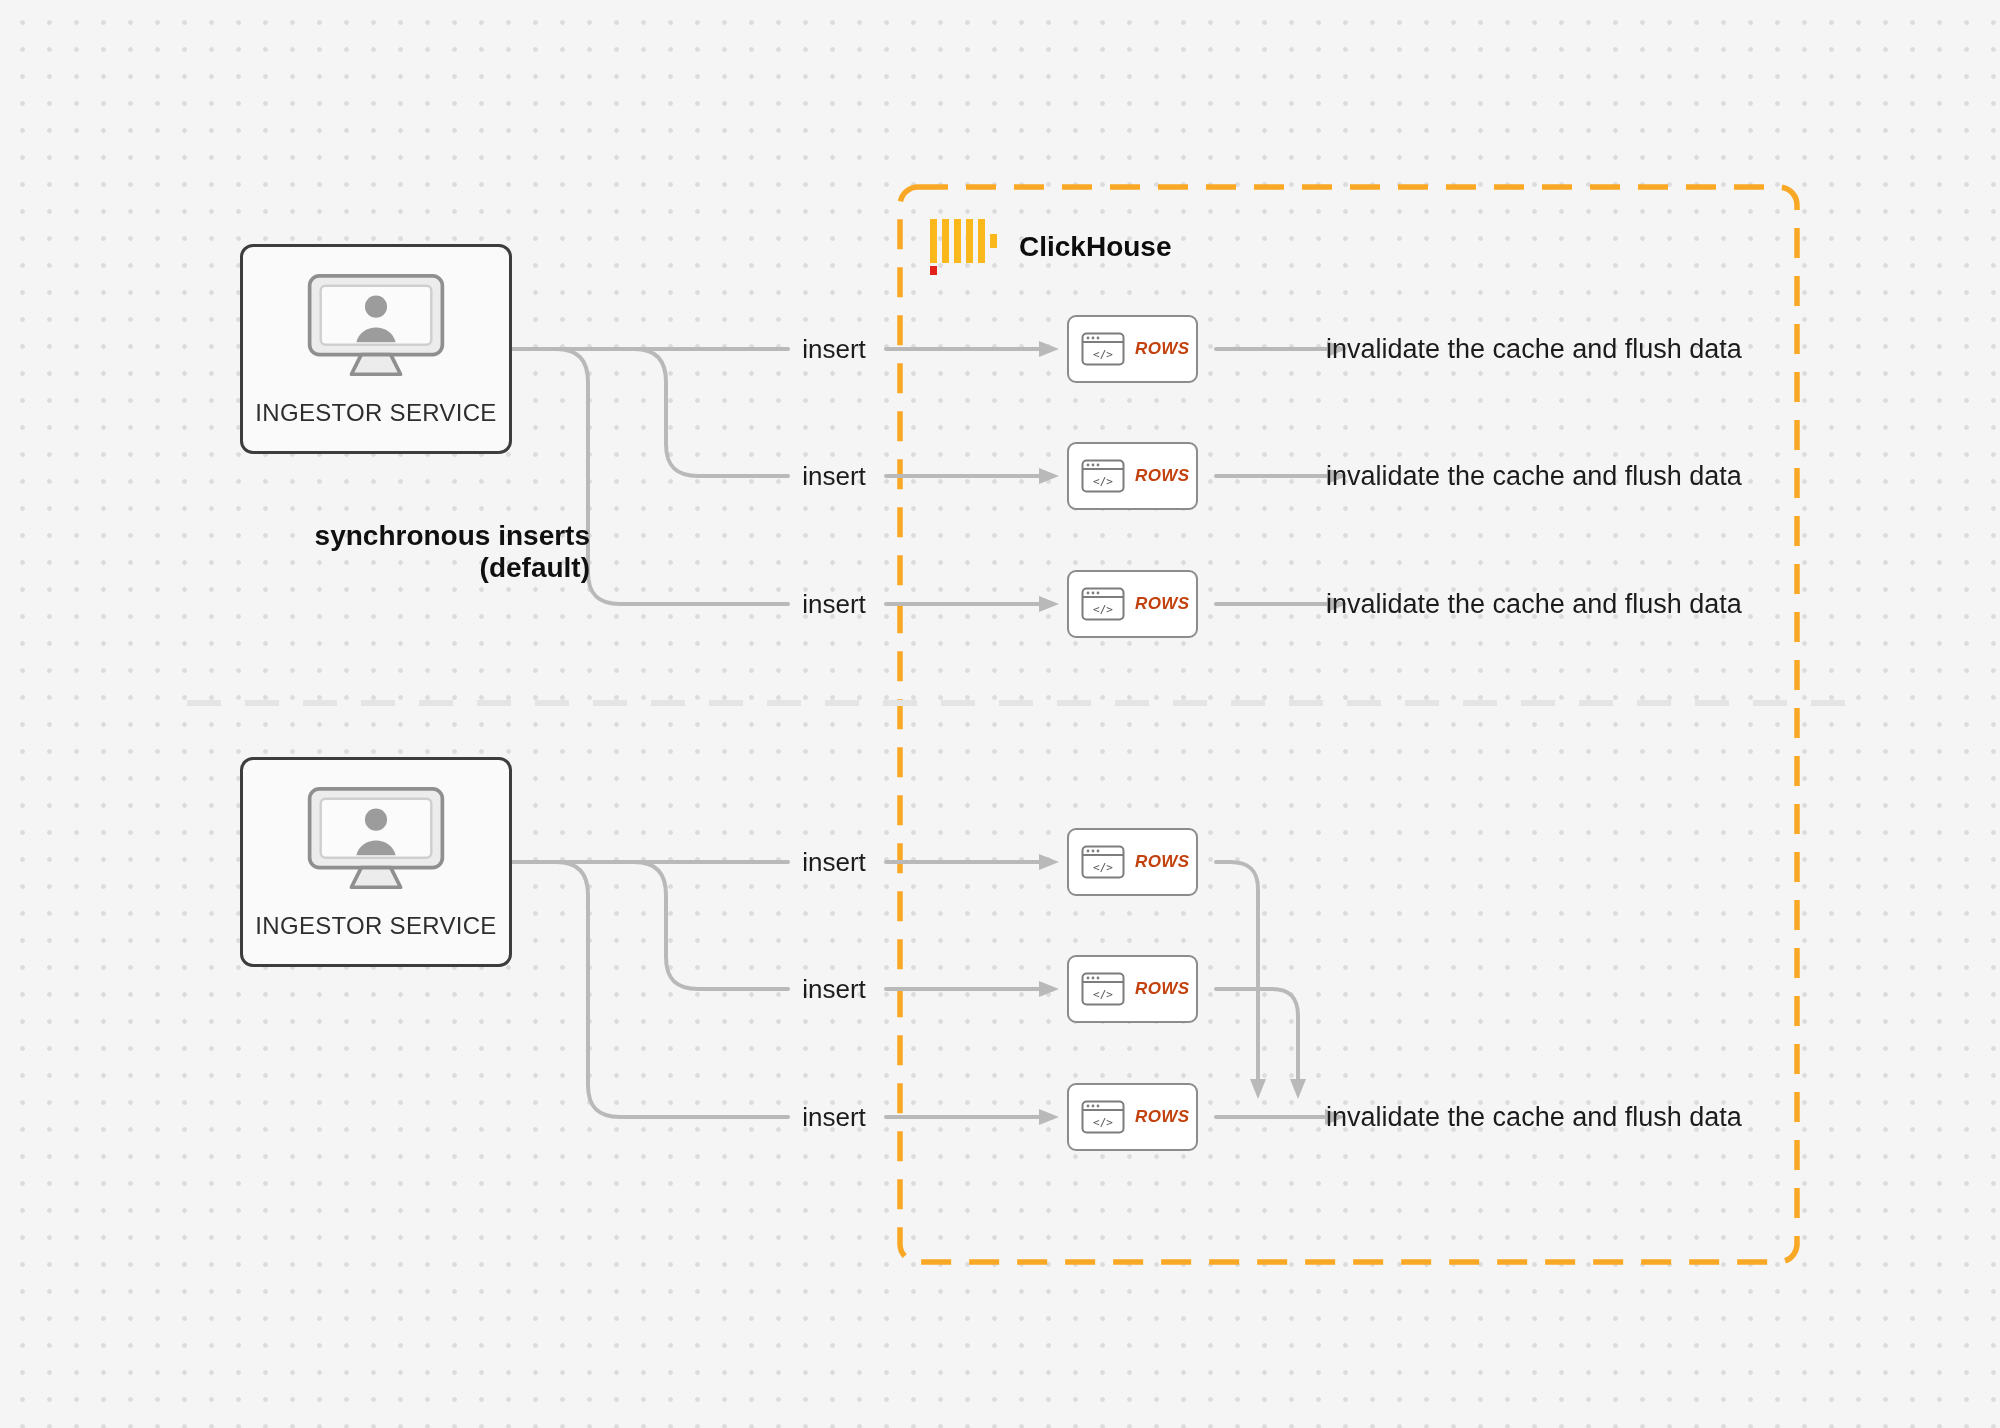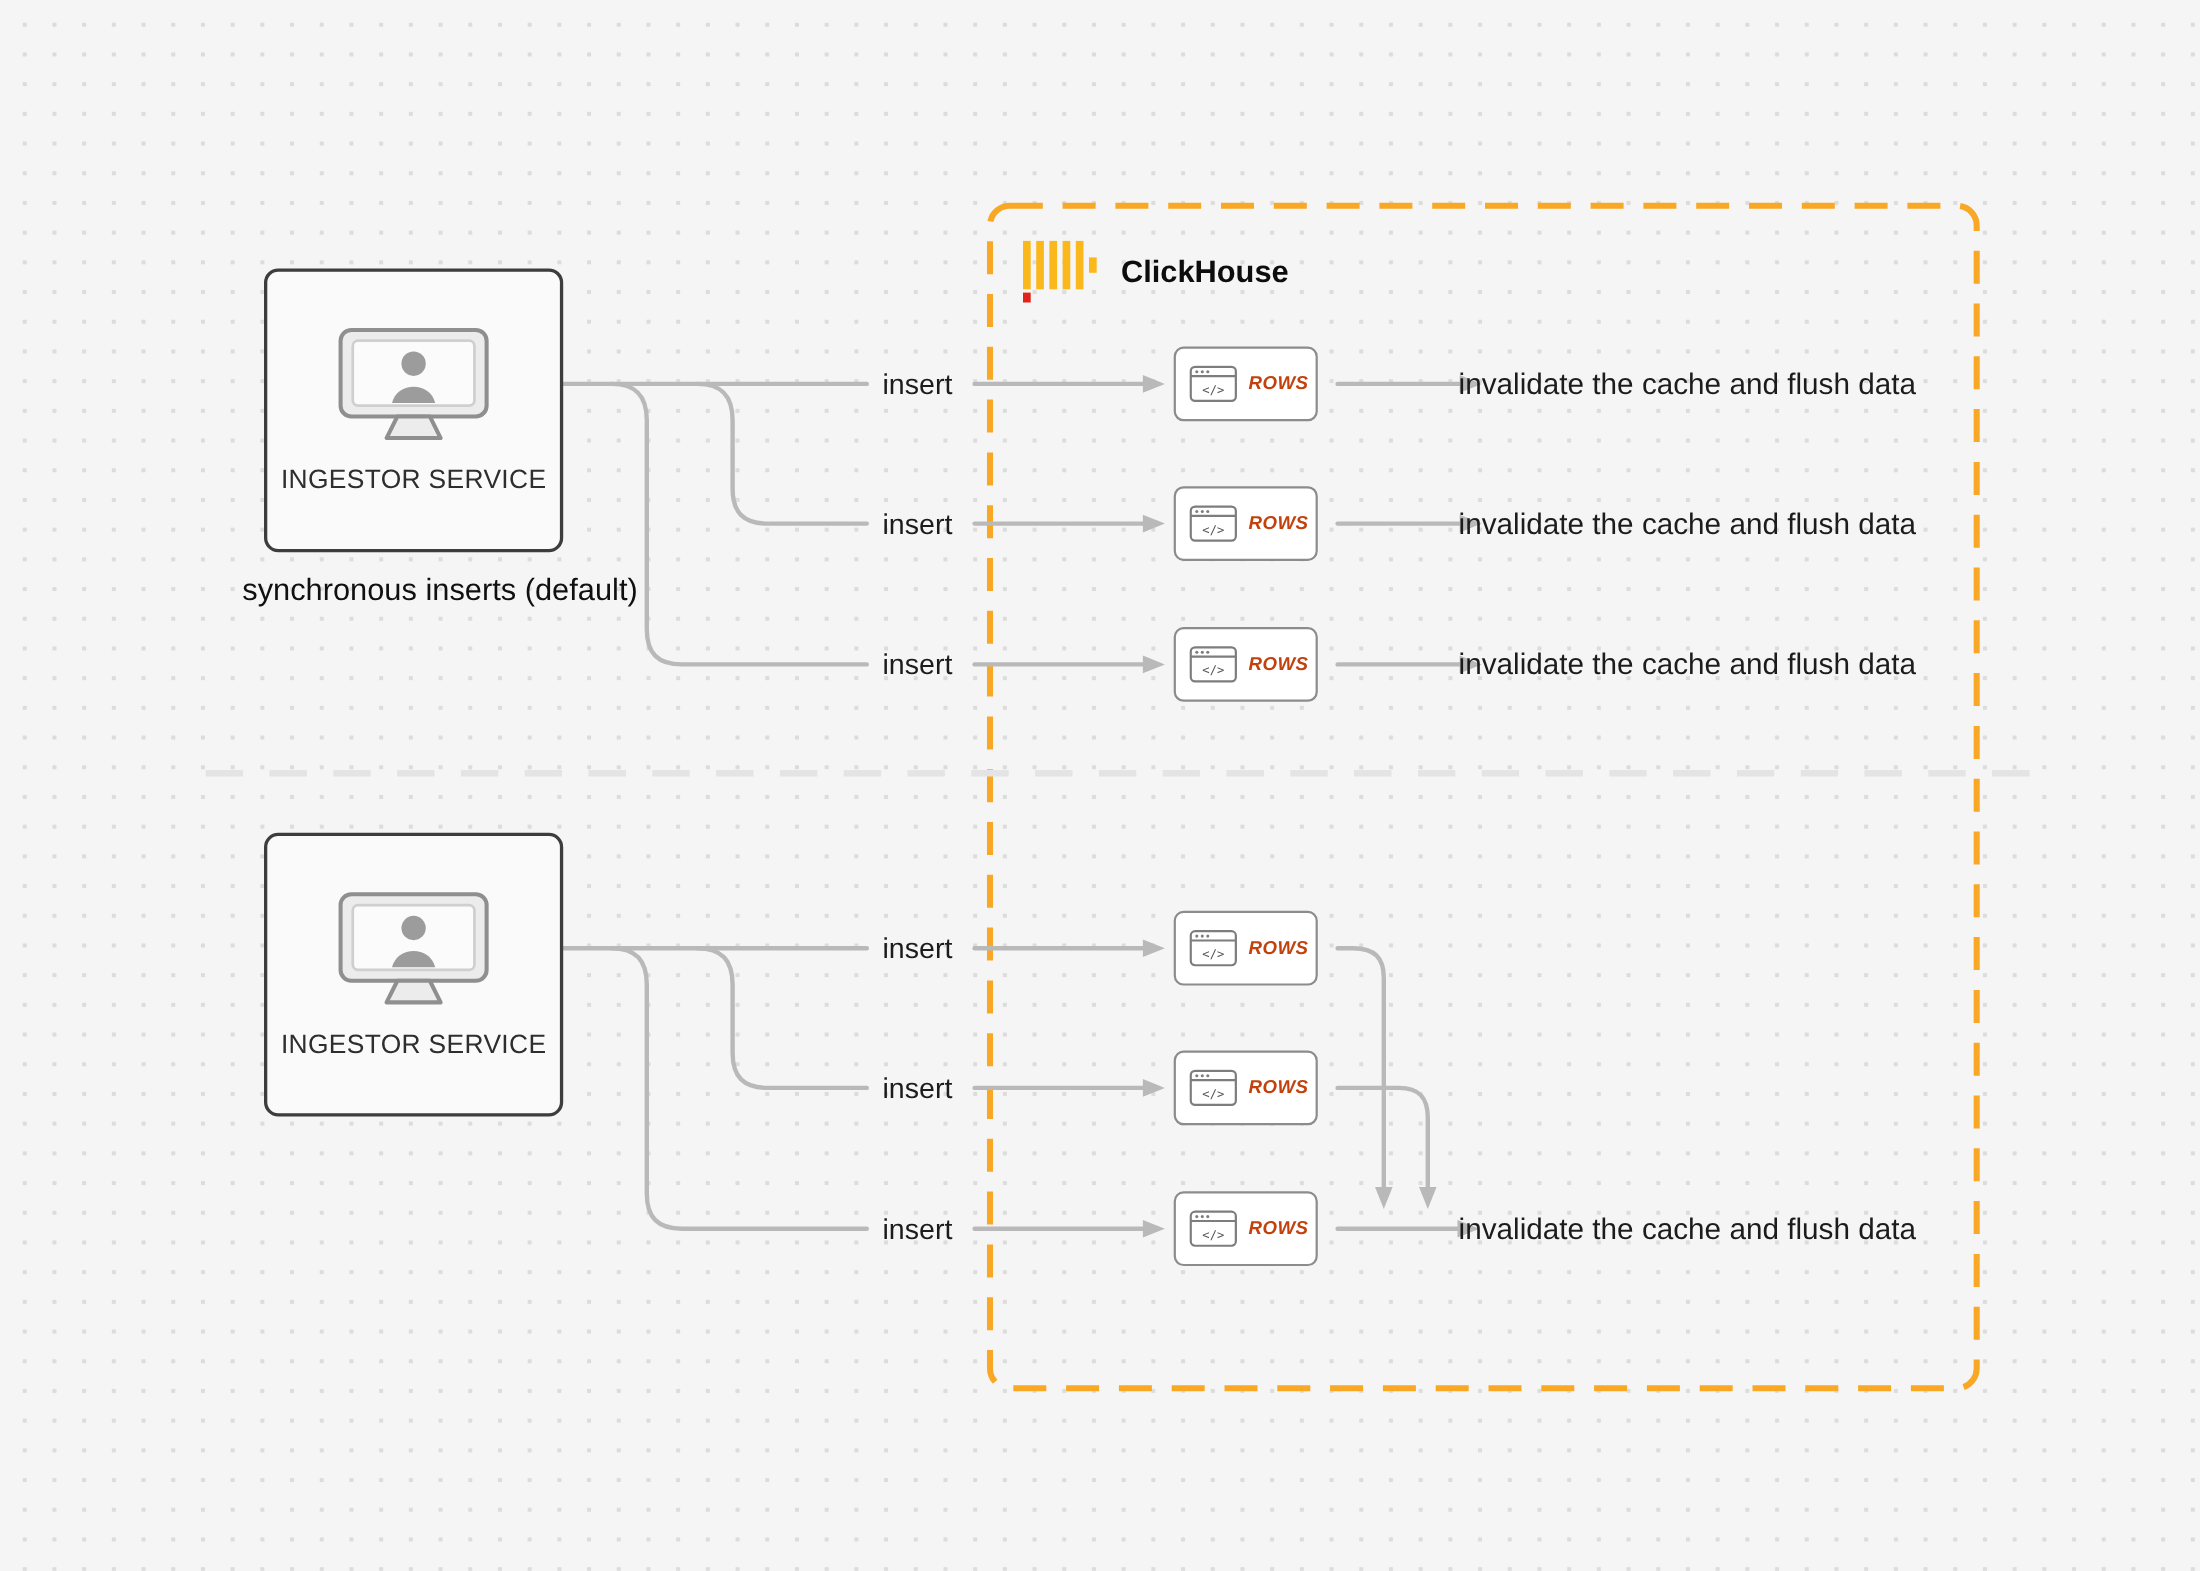--- a/index.html
+++ b/index.html
@@ -9,27 +9,27 @@
   .canvas{
     position:relative; width:2000px; height:1428px; overflow:hidden;
     background-color:#f5f5f6;
     background-image: radial-gradient(circle, #dcdcdc 2.2px, transparent 2.3px);
     background-size:27px 27px; background-position:9px 9px;
   }
 
   svg.connector-layer{ position:absolute; left:0; top:0; width:2000px; height:1428px; }
 
   .ingestor-box{
-    position:absolute; left:240px; width:272px; height:258px;
+    position:absolute; left:240px; width:272px; height:210px;
     background:#fafafa; border:3.5px solid #3d3d3d; border-radius:13px;
     display:flex; flex-direction:column; align-items:center; justify-content:center; gap:10px;
   }
   .ingestor-label{ font-size:24px; color:#2e2e2e; letter-spacing:.3px; }
 
-  .caption{ position:absolute; width:380px; text-align:center; font-size:28px; font-weight:400; color:#101010; }
+  .caption{ position:absolute; width:380px; text-align:right; font-size:28px; font-weight:700; color:#101010; }
 
   .insert-label{ position:absolute; left:784px; width:100px; text-align:center; font-size:26px; color:#1c1c1c; }
 
   .result-label{ position:absolute; left:1326px; font-size:27px; color:#1c1c1c; white-space:nowrap; }
 
   .rows-card{
     position:absolute; left:1067px; width:131px; height:68px;
     background:#fff; border:2.5px solid #8c8c8c; border-radius:9px;
     display:flex; align-items:center; gap:10px; padding-left:12px;
   }

